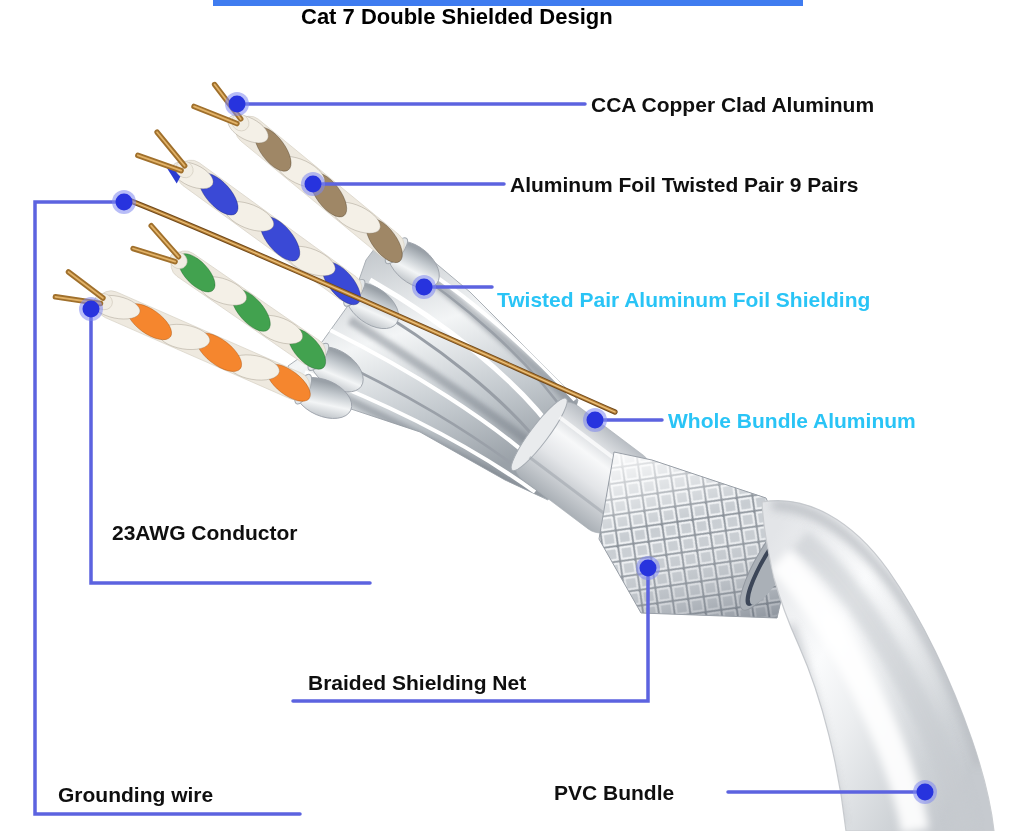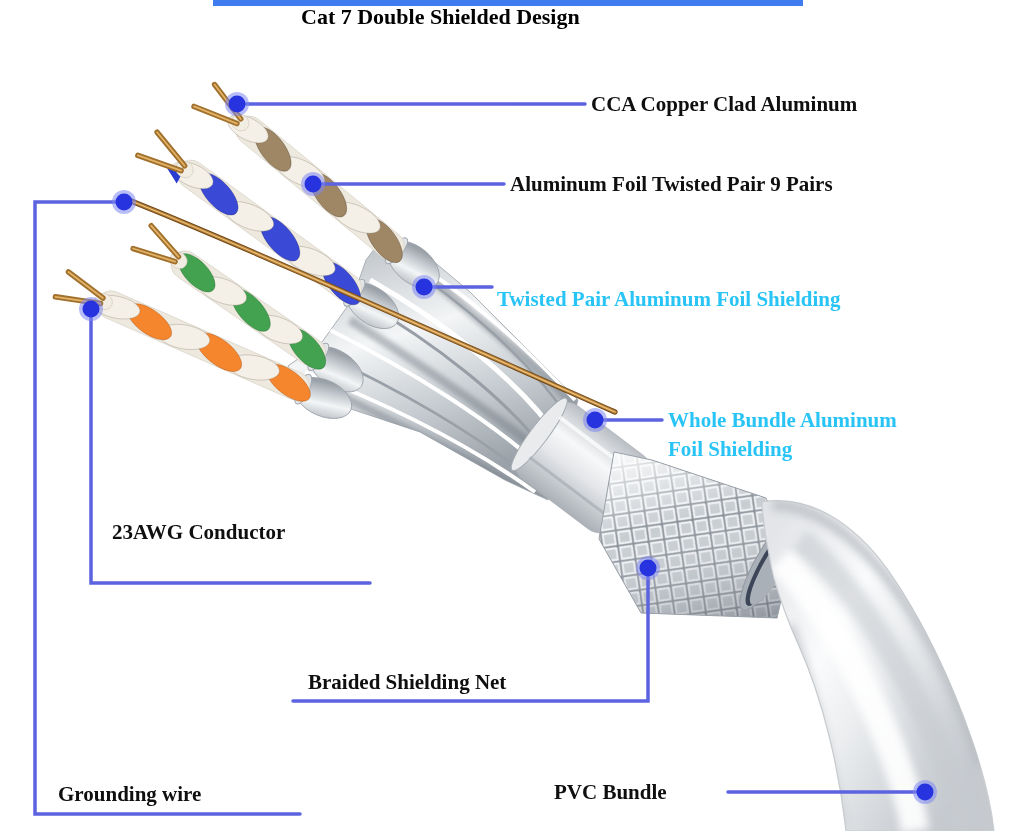--- a/index.html
+++ b/index.html
@@ -1,21 +1,21 @@
 <!DOCTYPE html>
 <html style="--accent-line: #5c63e0; --dot: #2733de; --dot-halo: #7d86f0; --cyan-text: #29c4f6; --black-text: #0f0f0f; --top-rule: #3f7cf0;"><head>
 <meta charset="utf-8">
 <style>
   :root{
     --accent-line:#5c63e0; --dot:#2733de; --dot-halo:#7d86f0;
     --cyan-text:#29c4f6; --black-text:#0f0f0f; --top-rule:#3f7cf0;
   }
   html,body{margin:0;padding:0;background:#ffffff;}
   .stage{position:relative;width:1024px;height:831px;background:#ffffff;overflow:hidden;
-         font-family:Liberation Serif, serif;}
+         font-family:Liberation Sans, sans-serif;}
   svg{position:absolute;left:0;top:0;}
   .label{position:absolute;font-weight:bold;font-size:21px;line-height:29px;
          color:var(--black-text);white-space:nowrap;}
   .label.cyan{color:var(--cyan-text);margin-top:12px;}
   .title{position:absolute;font-weight:bold;font-size:22px;color:#000;white-space:nowrap;}
   
   .callout{stroke:var(--accent-line);stroke-width:3.5;fill:none;stroke-linecap:round;}
   .toprule{stroke:var(--top-rule);stroke-width:6;fill:none;}
   .dot-halo{fill:var(--dot-halo);opacity:.55;}
   .dot-core{fill:var(--dot);}
@@ -265,20 +265,19 @@
   </g>
 </svg>
 
 <div class="title" style="left:301px;top:4px">Cat 7 Double Shielded Design</div>
 
 <div class="label" style="left:591px;top:90px">CCA Copper Clad Aluminum</div>
 <div class="label" style="left:510px;top:170px">Aluminum Foil Twisted Pair 9 Pairs</div>
 <div class="label cyan" style="left:497px;top:273px">Twisted Pair Aluminum Foil Shielding</div>
 <div class="label cyan" style="left:668px;top:394px">
   <div>Whole Bundle Aluminum</div>
-  <div>Foil Shielding</div>
 </div>
 <div class="label" style="left:112px;top:518px">23AWG Conductor</div>
 <div class="label" style="left:58px;top:780px">Grounding wire</div>
 <div class="label" style="left:308px;top:668px">Braided Shielding Net</div>
 <div class="label" style="left:554px;top:778px">PVC Bundle</div>
 
 </div>
 
 </body></html>

